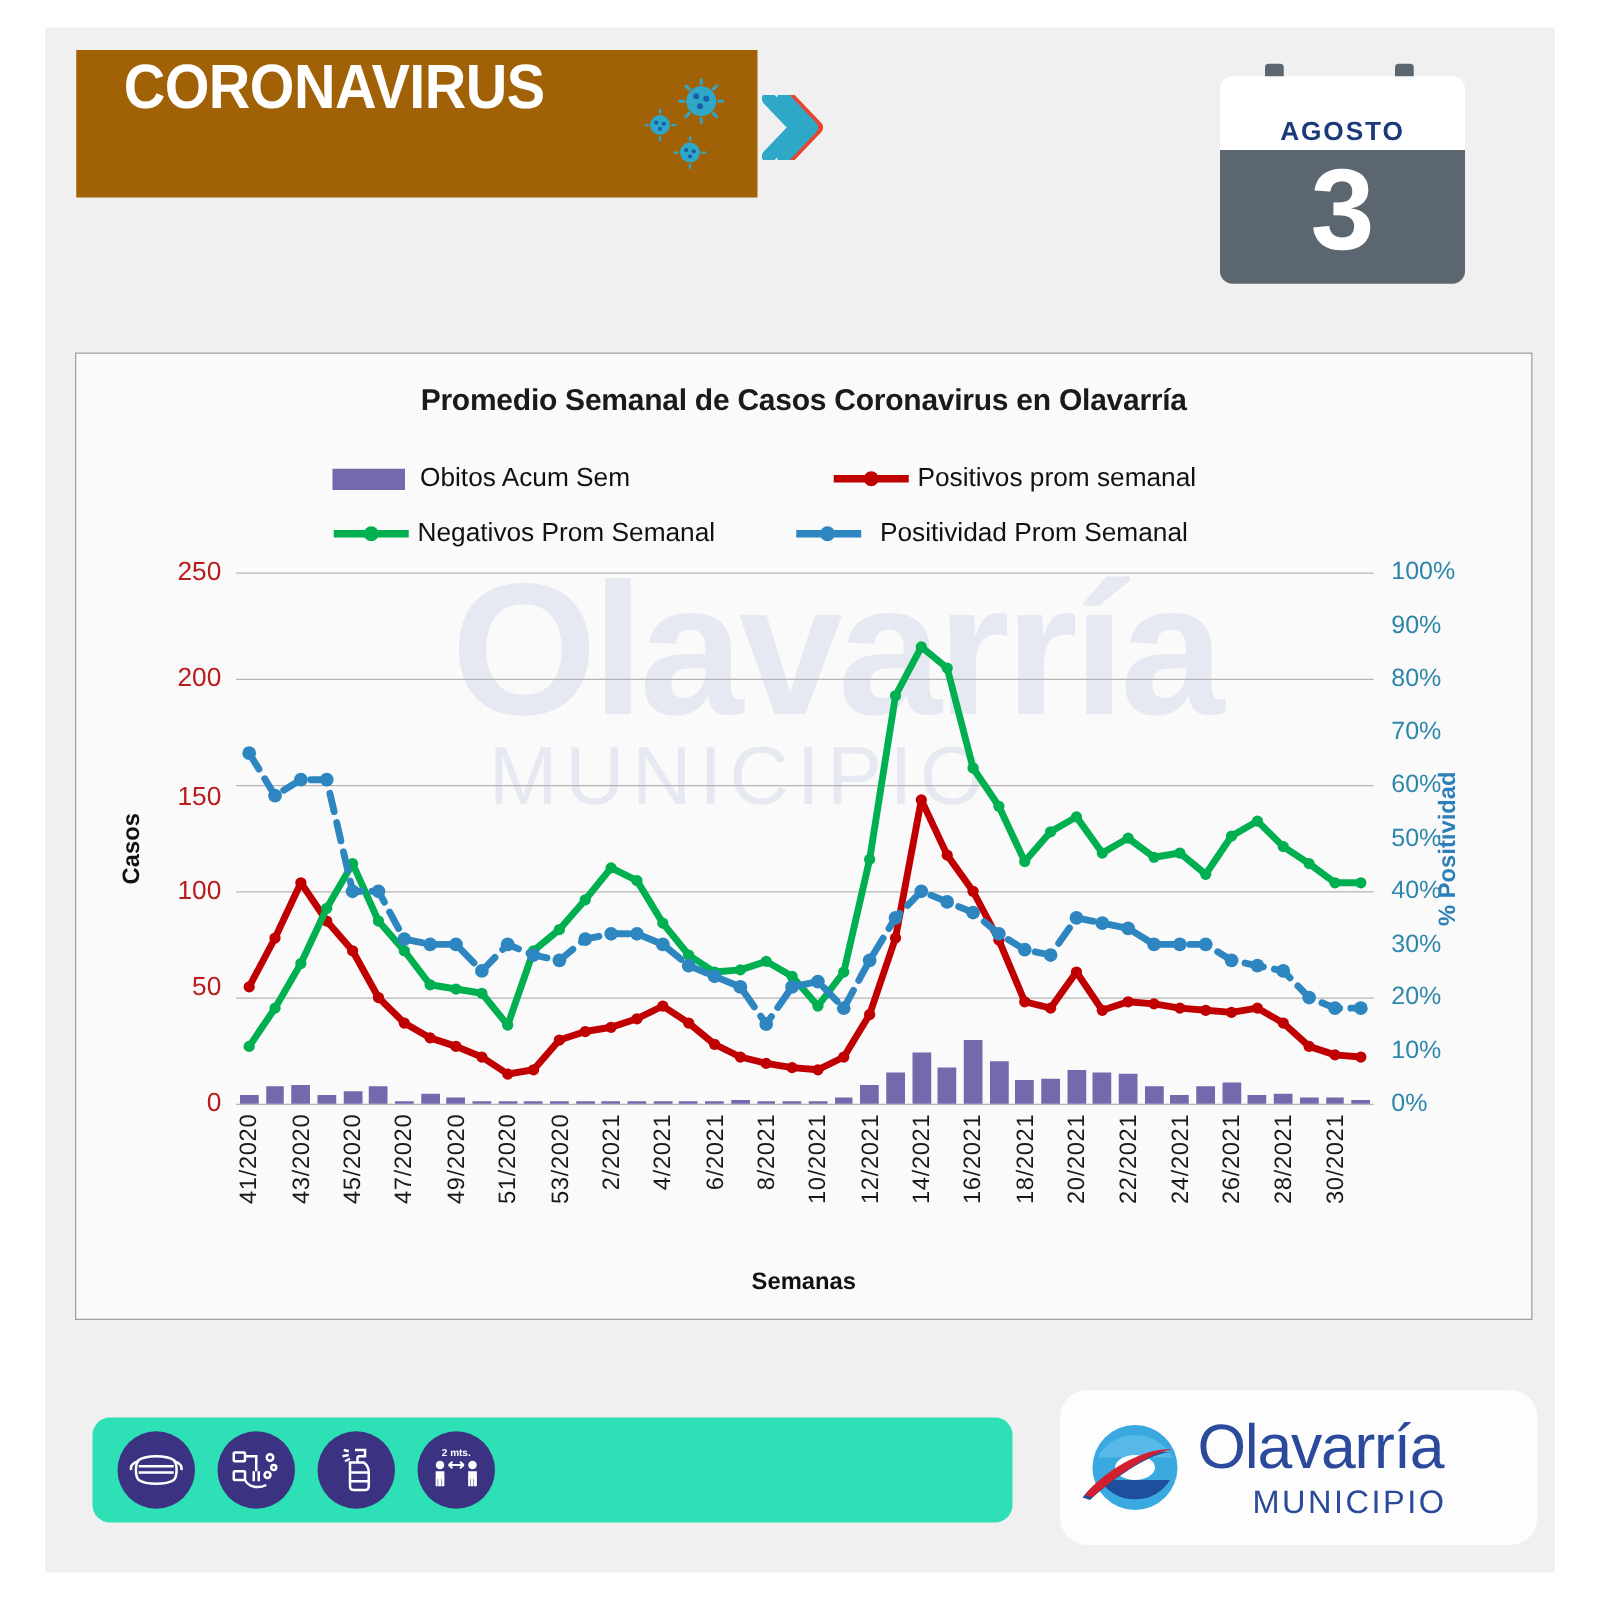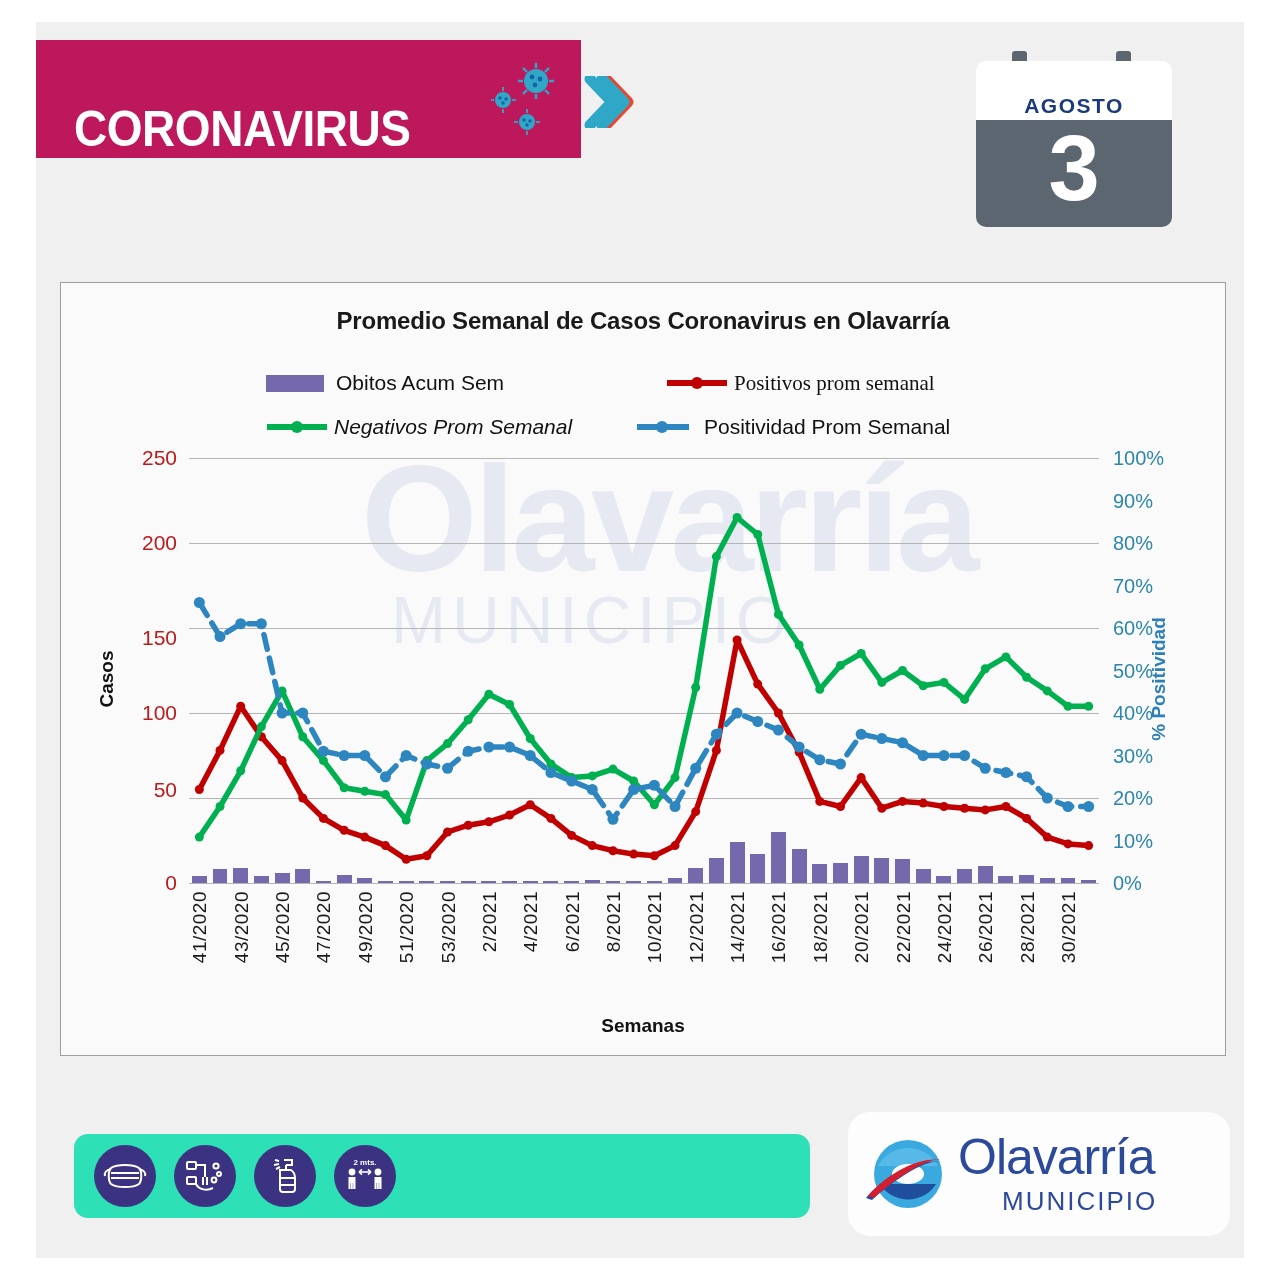--- a/index.html
+++ b/index.html
@@ -25,24 +25,25 @@
   
   .header {
     position: absolute;
     left: 36px; top: 40px;
     width: 1208px; height: 118px;
     display: flex;
     align-items: stretch;
   }
   .header-left {
     width: 545px;
-    background: #be185d;
+    background: #a16207;
     position: relative;
     display: flex;
-    align-items: flex-end;
+    align-items: flex-start;
+    margin-left: 25px;
   }
   .header-title {
     color: #ffffff;
     font-size: 50px;
     font-weight: 700;
     letter-spacing: -0.5px;
     margin-left: 38px;
     font-family: "Liberation Sans", sans-serif;
     transform: scaleX(0.92);
     transform-origin: left center;
@@ -147,22 +148,22 @@
     left: 205px; top: 78px;
     width: 780px;
   }
   .legend-row {
     display: flex;
     height: 44px;
     align-items: center;
   }
   .legend-item { display: flex; align-items: center; }
   .legend-item.i1 { width: 400px; }
-  .legend-item.i2 { width: 380px; font-family: Liberation Serif, serif; }
-  .legend-item.i3 { width: 370px; font-style: italic; }
+  .legend-item.i2 { width: 380px; }
+  .legend-item.i3 { width: 370px; }
   .legend-item.i4 { width: 380px; }
   .swatch-bar {
     width: 58px; height: 17px;
     background: #7568ac;
     margin-right: 12px;
   }
   .swatch-line {
     width: 62px; height: 20px;
     margin-right: 6px;
     position: relative;

